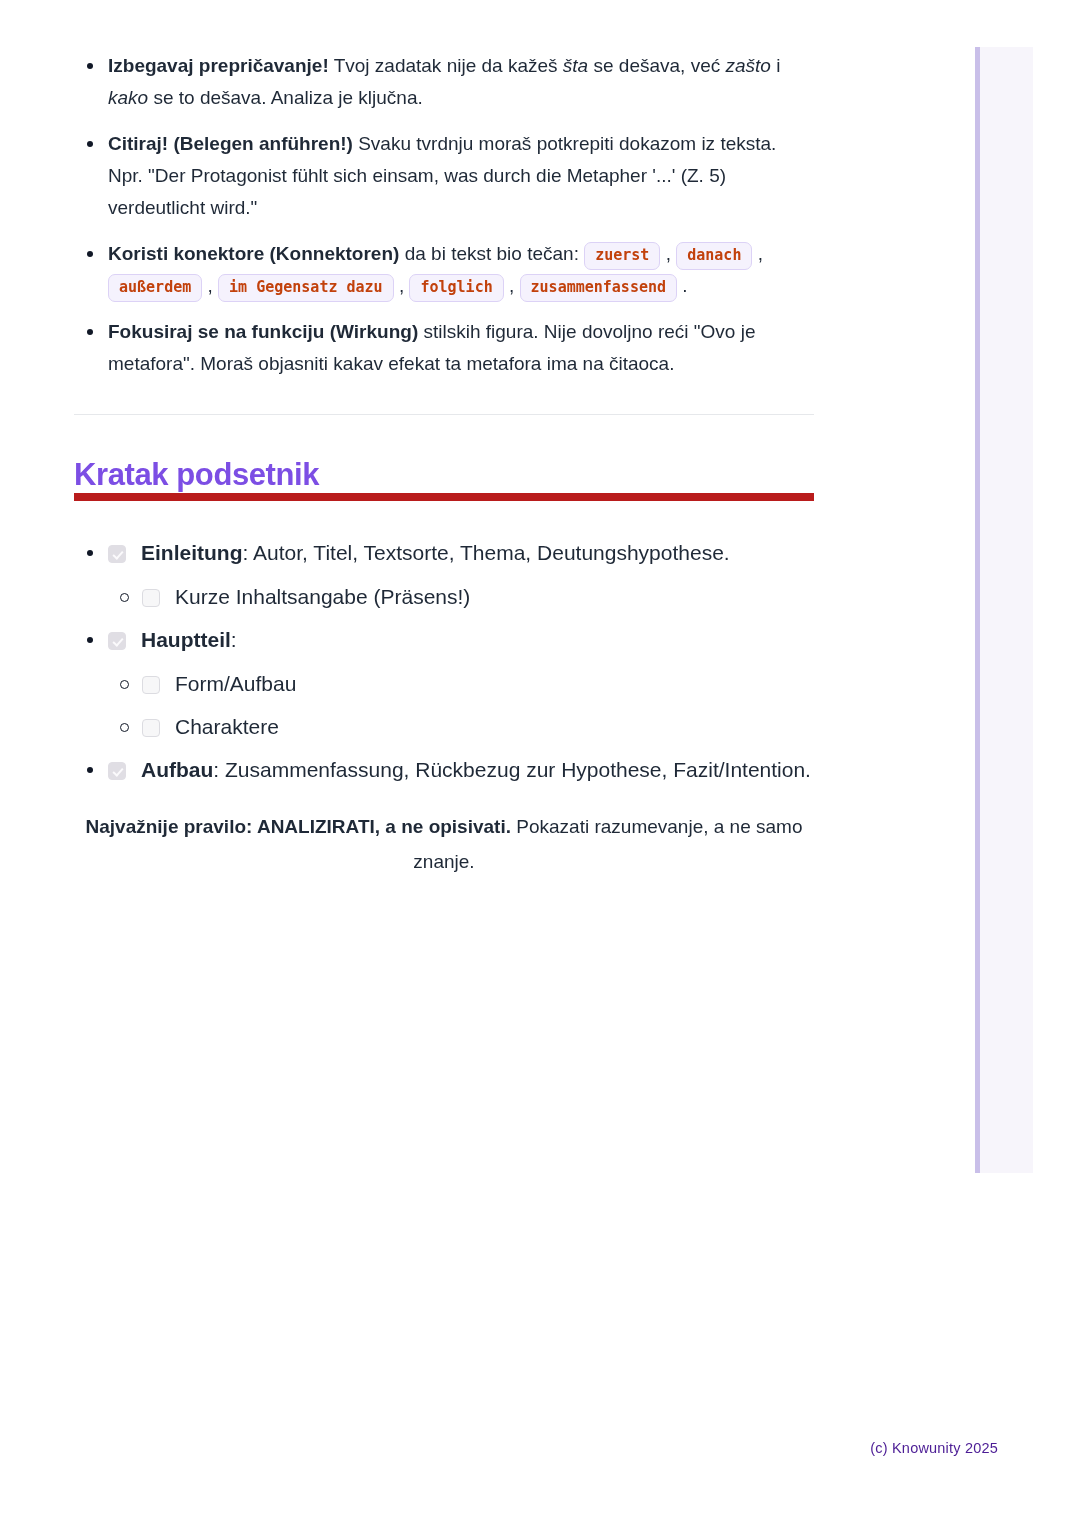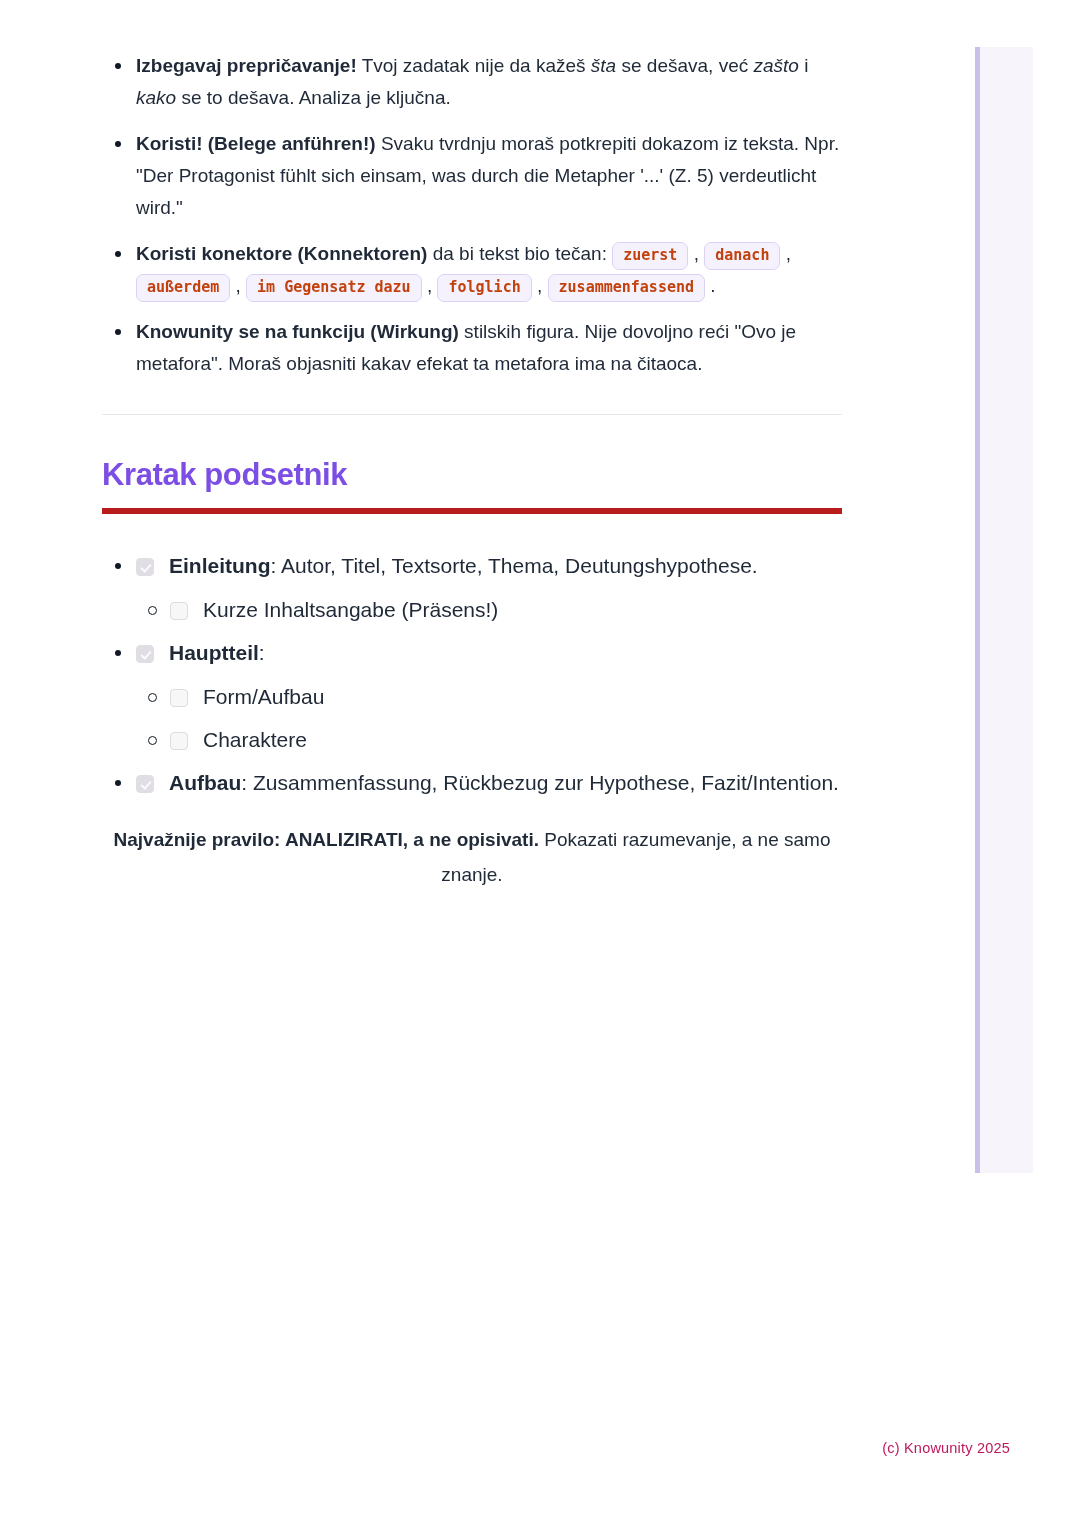--- a/index.html
+++ b/index.html
@@ -1,38 +1,38 @@
 <!DOCTYPE html>
 <html><head>
 <meta charset="utf-8">
 <style>
   * { margin:0; padding:0; box-sizing:border-box; }
   html,body { background:#ffffff; }
   body {
     width:1080px; height:1528px; position:relative; overflow:hidden;
     font-family:"Liberation Sans", sans-serif; color:#1f2937;
   }
-  .content { position:absolute; left:102px; top:50px; width:740px; }
+  .content { position:absolute; left:74px; top:50px; width:740px; }
 
   
   .tip { position:relative; padding-left:34px; font-size:19px; line-height:32px; margin-bottom:14px; }
   .dot { position:absolute; left:13px; top:13px; width:6px; height:6px; border-radius:50%; background:#111827; }
   .b { font-weight:700; }
   .i { font-style:italic; }
   code.tag {
     font-family:"DejaVu Sans Mono", monospace; font-size:15px; font-weight:600;
     color:#c2410c; background:#f5f2fd; border:1px solid #dcd2f6; border-radius:7px;
     padding:3px 10px 4px; white-space:nowrap; display:inline-block; line-height:19px;
   }
 
   .sep { border:none; border-top:1px solid #e6e8eb; margin-top:34px; }
 
   .reminder-title {
     margin-top:42px; font-size:31px; font-weight:700; color:#7c4ee4;
-    letter-spacing:-0.4px; padding-bottom:15px; border-bottom:6px solid #b91c1c;
+    letter-spacing:-0.4px; border-bottom:8px solid #b91c1c;
   }
 
   
   .checklist { margin-top:36px; }
   .cl { position:relative; font-size:21px; line-height:32px; }
   .cl.l1 { padding-left:34px; margin-bottom:12px; }
   .cl.l2 { padding-left:68px; margin-bottom:11px; }
   .circle { position:absolute; left:46px; top:12px; width:9px; height:9px; border:1.5px solid #111827; border-radius:50%; }
   .checkbox {
     display:inline-block; width:18px; height:18px; border-radius:4px;
@@ -47,45 +47,45 @@
 
   .closing { margin-top:23px; font-size:19px; line-height:35px;text-align:center; }
 
   
   .side-panel {
     position:absolute; left:975px; top:47px; width:58px; height:1126px;
     background:#f7f5fb; border-left:5px solid #c9bfe9;
   }
 
   .footer-note {
-    position:absolute; right:70px; top:1440px; font-size:14.5px; color:#be185d;
+    position:absolute; right:82px; top:1440px; font-size:14.5px; color:#4c1d95;
     letter-spacing:0.2px;
   }
 </style>
 </head>
 <body>
 
 <div class="content">
 
   <div class="tips">
     <div class="tip">
       <span class="dot"></span>
       <span><span class="b">Izbegavaj prepričavanje!</span><span> Tvoj zadatak nije da kažeš </span><span class="i">šta</span><span> se dešava, već </span><span class="i">zašto</span><span> i </span><span class="i">kako</span><span> se to dešava. Analiza je ključna.</span></span>
     </div>
     <div class="tip">
       <span class="dot"></span>
-      <span><span class="b">Koristi! (Belege anführen!)</span><span> Svaku tvrdnju moraš potkrepiti dokazom iz teksta. Npr. "Der Protagonist fühlt sich einsam, was durch die Metapher '...' (Z. 5) verdeutlicht wird."</span></span>
+      <span><span class="b">Citiraj! (Belegen anführen!)</span><span> Svaku tvrdnju moraš potkrepiti dokazom iz teksta. Npr. "Der Protagonist fühlt sich einsam, was durch die Metapher '...' (Z. 5) verdeutlicht wird."</span></span>
     </div>
     <div class="tip">
       <span class="dot"></span>
       <span><span class="b">Koristi konektore (Konnektoren)</span><span> da bi tekst bio tečan: </span><code class="tag">zuerst</code><span> , </span><code class="tag">danach</code><span> , </span><code class="tag">außerdem</code><span> , </span><code class="tag">im Gegensatz dazu</code><span> , </span><code class="tag">folglich</code><span> , </span><code class="tag">zusammenfassend</code><span> .</span></span>
     </div>
     <div class="tip">
       <span class="dot"></span>
-      <span><span class="b">Knowunity se na funkciju (Wirkung)</span><span> stilskih figura. Nije dovoljno reći "Ovo je metafora". Moraš objasniti kakav efekat ta metafora ima na čitaoca.</span></span>
+      <span><span class="b">Fokusiraj se na funkciju (Wirkung)</span><span> stilskih figura. Nije dovoljno reći "Ovo je metafora". Moraš objasniti kakav efekat ta metafora ima na čitaoca.</span></span>
     </div>
   </div>
 
   <hr class="sep">
 
   <h1 class="reminder-title">Kratak podsetnik</h1>
 
   <div class="checklist">
     <div class="cl l1">
       <span class="dot"></span><span class="checkbox checked"></span><span><span class="b">Einleitung</span><span>: Autor, Titel, Textsorte, Thema, Deutungshypothese.</span></span>

